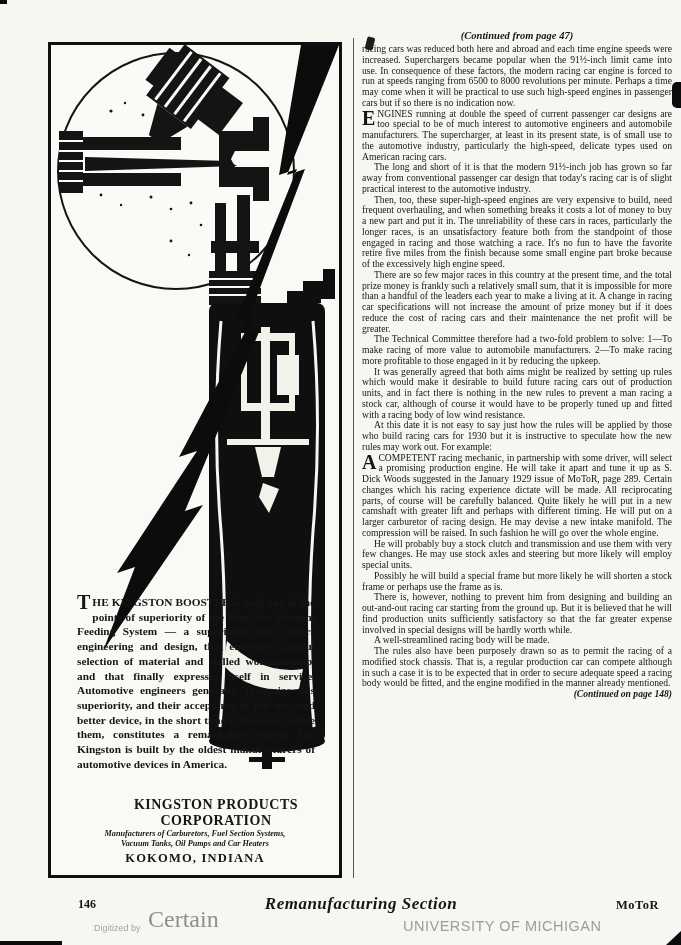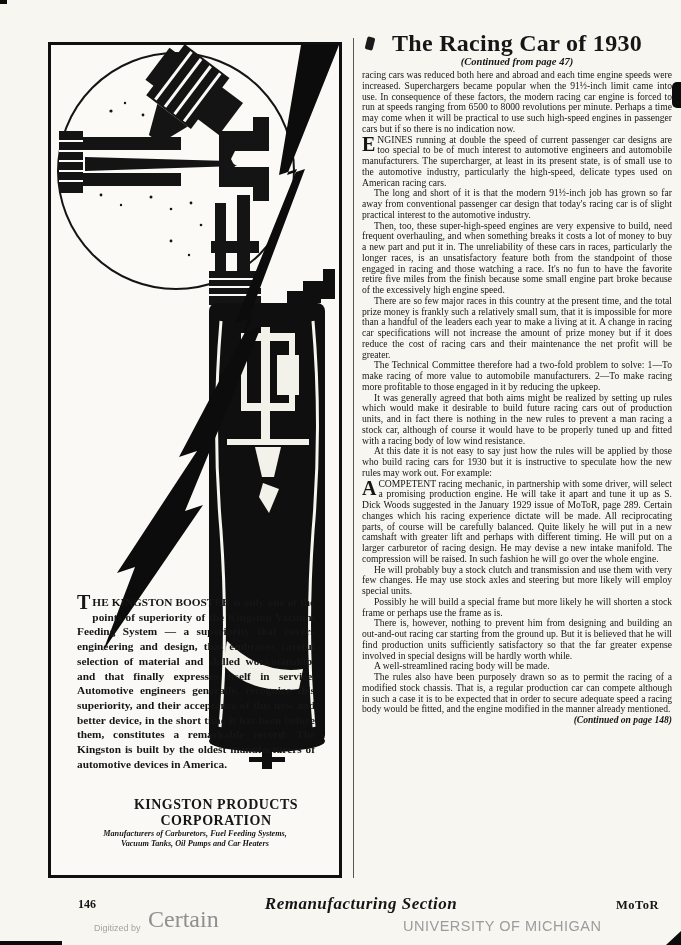--- a/index.html
+++ b/index.html
@@ -130,29 +130,29 @@
         <rect x="198" y="712" width="36" height="5" fill="#0f0f0f"></rect>
       </g>
 
       <polygon fill="#0c0c0c" points="250,0 288,0 236,130 254,124 192,288 210,282 134,466 152,460 52,606 84,522 66,528 146,406 128,412 202,272 184,278 246,124 228,130"></polygon>
     </svg>
 
     <p class="ad-copy"><span class="ad-drop">T</span><span>HE KINGSTON BOOSTER</span><span> is only one of the points of superiority of the Kingston Vacuum Feeding System — a superiority that covers engineering and design, that embraces careful selection of material and skilled workmanship, and that finally expresses itself in service.  Automotive engineers generally, recognize this superiority, and their acceptance of this new and better device, in the short time it has been before them, constitutes a remarkable record.  The Kingston is built by the oldest manufacturers of automotive devices in America.</span></p>
 
     <div class="ad-company">
       <div class="co-name">KINGSTON PRODUCTS CORPORATION</div>
-      <div class="co-tag">Manufacturers of Carburetors, Fuel Feeding Systems,</div>
+      <div class="co-tag">Manufacturers of Carburetors, Fuel Section Systems,</div>
       <div class="co-tag">Vacuum Tanks, Oil Pumps and Car Heaters</div>
+      <div class="co-city">KOKOMO, INDIANA</div>
     </div>
   </div>
 
   <div class="col-rule"></div>
 
   <div class="article">
-    <h1 class="art-title">The Racing Car of 1930</h1>
     <div class="art-cont">(Continued from page 47)</div>
 
     <p class="first">racing cars was reduced both here and abroad and each time engine speeds were increased.  Superchargers became popular when the 91½-inch limit came into use.  In consequence of these factors, the modern racing car engine is forced to run at speeds ranging from 6500 to 8000 revolutions per minute. Perhaps a time may come when it will be practical to use such high-speed engines in passenger cars but if so there is no indication now.</p>
     <p class="drop"><span class="dropcap">E</span><span>NGINES running at double the speed of current passenger car designs are too special to be of much interest to automotive engineers and automobile manufacturers.  The supercharger, at least in its present state, is of small use to the automotive industry, particularly the high-speed, delicate types used on American racing cars.</span></p>
     <p>The long and short of it is that the modern 91½-inch job has grown so far away from conventional passenger car design that today's racing car is of slight practical interest to the automotive industry.</p>
     <p>Then, too, these super-high-speed engines are very expensive to build, need frequent overhauling, and when something breaks it costs a lot of money to buy a new part and put it in. The unreliability of these cars in races, particularly the longer races, is an unsatisfactory feature both from the standpoint of those engaged in racing and those watching a race.  It's no fun to have the favorite retire five miles from the finish because some small engine part broke because of the excessively high engine speed.</p>
     <p>There are so few major races in this country at the present time, and the total prize money is frankly such a relatively small sum, that it is impossible for more than a handful of the leaders each year to make a living at it.  A change in racing car specifications will not increase the amount of prize money but if it does reduce the cost of racing cars and their maintenance the net profit will be greater.</p>
     <p>The Technical Committee therefore had a two-fold problem to solve:  1—To make racing of more value to automobile manufacturers.  2—To make racing more profitable to those engaged in it by reducing the upkeep.</p>
     <p>It was generally agreed that both aims might be realized by setting up rules which would make it desirable to build future racing cars out of production units, and in fact there is nothing in the new rules to prevent a man racing a stock car, although of course it would have to be properly tuned up and fitted with a racing body of low wind resistance.</p>
     <p>At this date it is not easy to say just how the rules will be applied by those who build racing cars for 1930 but it is instructive to speculate how the new rules may work out.  For example:</p>

